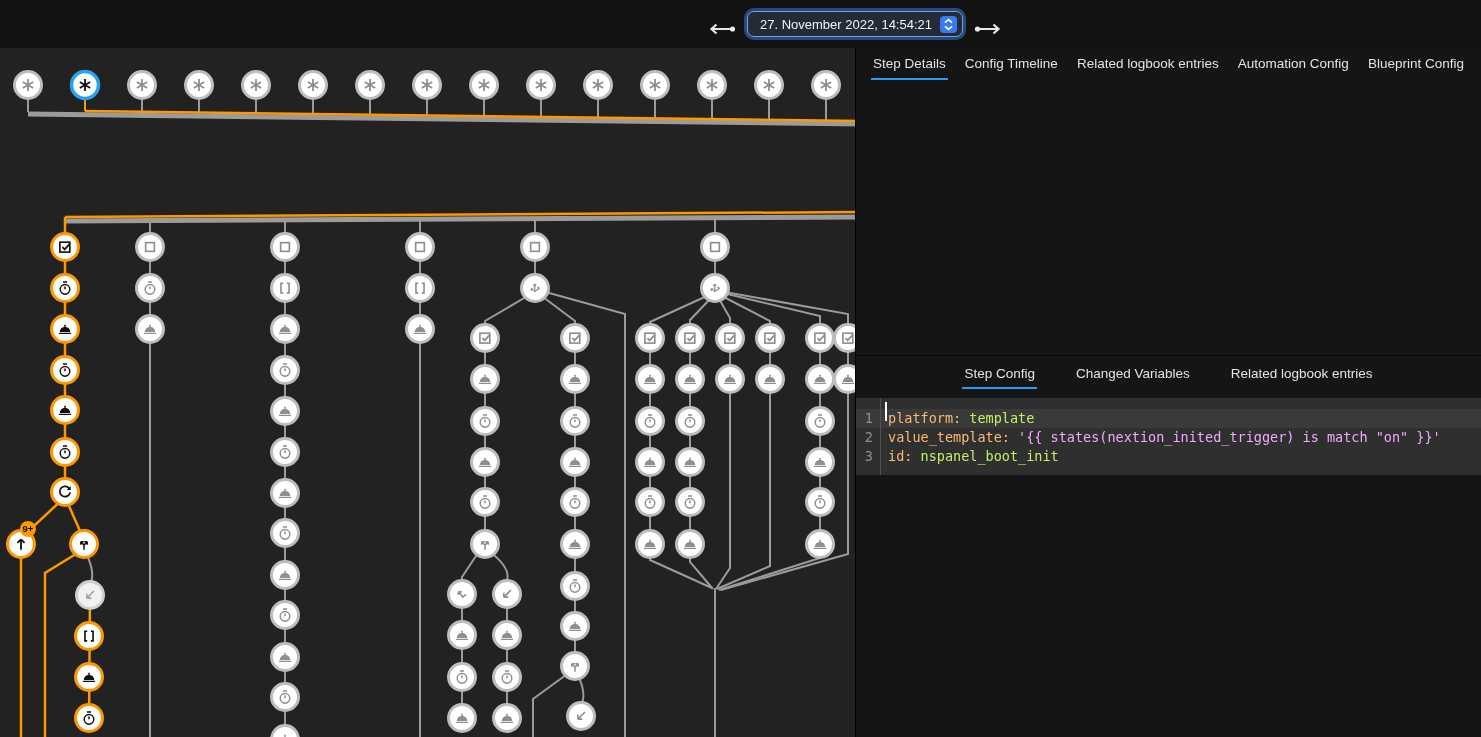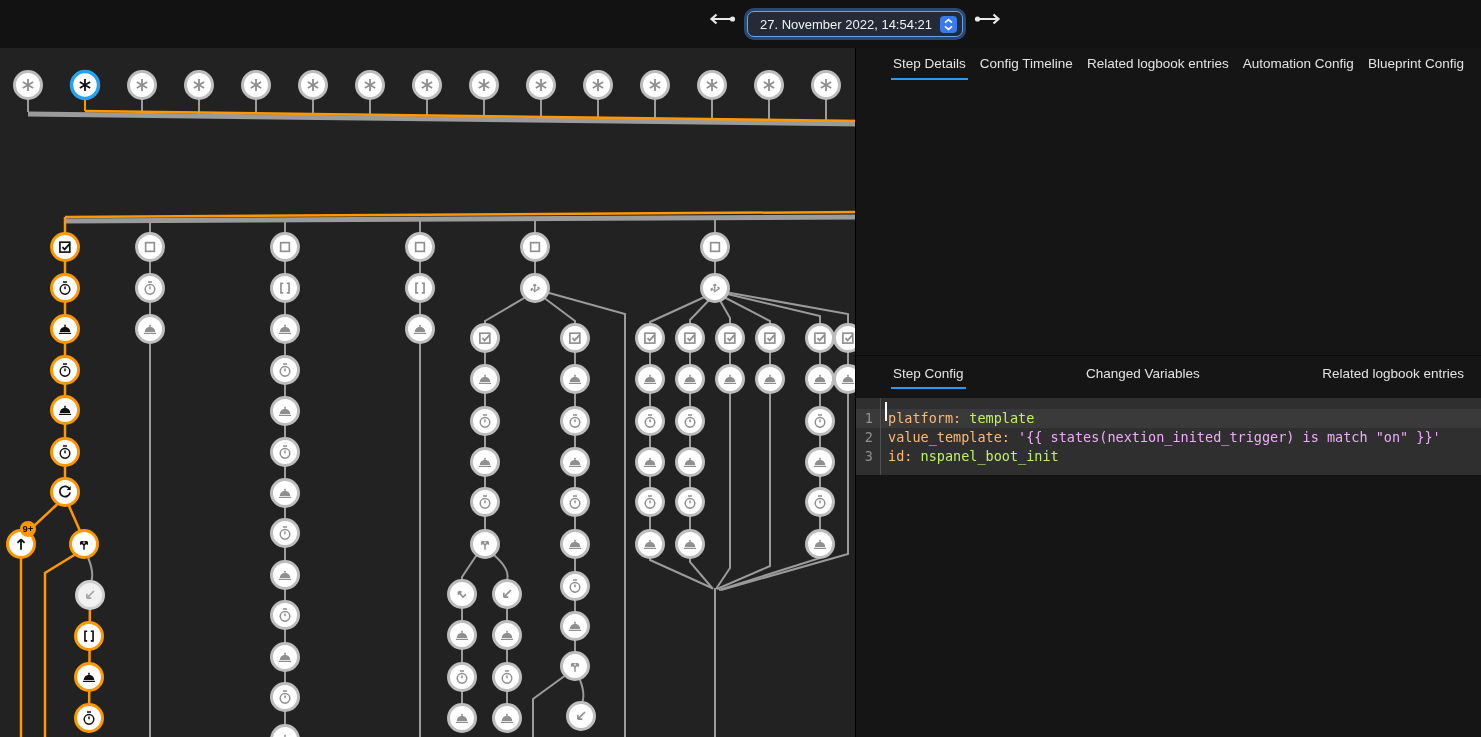--- a/index.html
+++ b/index.html
@@ -8,21 +8,21 @@
     position:relative; width:1481px; height:737px; overflow:hidden;
     background:#222222; font-family:"Liberation Sans", sans-serif;
   }
   
   .topbar {
     position:absolute; top:0; left:0; width:100%; height:48px;
     background:#121212; z-index:30;
   }
   .run-controls {
     position:absolute; left:855px; top:24px; transform:translate(-50%,-50%);
-    display:flex; align-items:flex-start; gap:8px;
+    display:flex; align-items:flex-end; gap:8px;
   }
   .nav-btn {
     background:none; border:none; cursor:pointer; display:flex; align-items:center; padding:2px;
   }
   .run-select {
     display:flex; align-items:center; gap:8px; height:26px;
     background:#242b36; border:1px solid #6ea3e8; border-radius:7px;
     box-shadow:0 0 0 3px rgba(58,118,199,0.55);
     padding:0 5px 0 12px; cursor:pointer;
   }
@@ -34,26 +34,26 @@
   
   .graph { position:absolute; top:48px; left:0; z-index:1; }
   
   .right-panel {
     position:absolute; top:48px; left:855px; right:0; bottom:0;
     background:#151515; border-left:1px solid #000; z-index:20;
   }
   .panel-top { position:relative; height:307px; }
   .tabs { display:flex; align-items:stretch; }
   .tabs-top { justify-content:space-between; padding:0 15px; height:32px; }
-  .tabs-bottom { justify-content:space-between; gap:37px; padding:0 15px; height:30px; margin-top:3px; }
+  .tabs-bottom { justify-content:center; gap:37px; padding:0 15px; height:30px; margin-top:3px; }
   .tab {
     display:flex; align-items:center; color:#e3e3e3; font-size:13.5px;
     border-bottom:2px solid transparent; cursor:pointer; white-space:nowrap; padding:0 2px;
   }
-  .tab.active { border-bottom-color:#2b9af3;margin-left:20px; }
+  .tab.active { border-bottom-color:#2b9af3; }
   .executed { margin:20px 16px 0 16px; color:#ededed; font-size:15px; }
   .panel-bottom { position:absolute; top:307px; left:0; right:0; bottom:0; border-top:1px solid #0a0a0a; }
   
   .code-editor {
     position:relative; margin-top:9px; background:#2f2f2f;
     font-family:"DejaVu Sans Mono", monospace; font-size:13.5px; line-height:19px;
     padding:11px 0 9px 0; color:#d8d8d8;
   }
   .code-editor::before {
     content:""; position:absolute; left:24px; top:0; bottom:0; width:1px; background:#515151;

